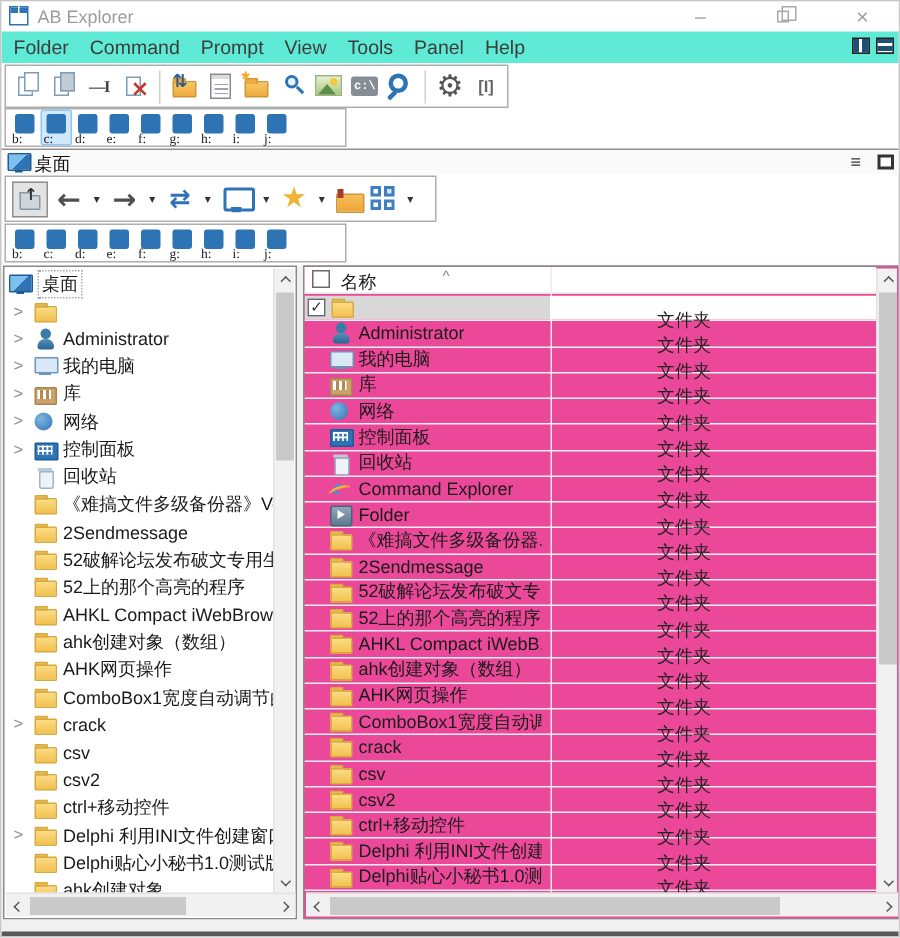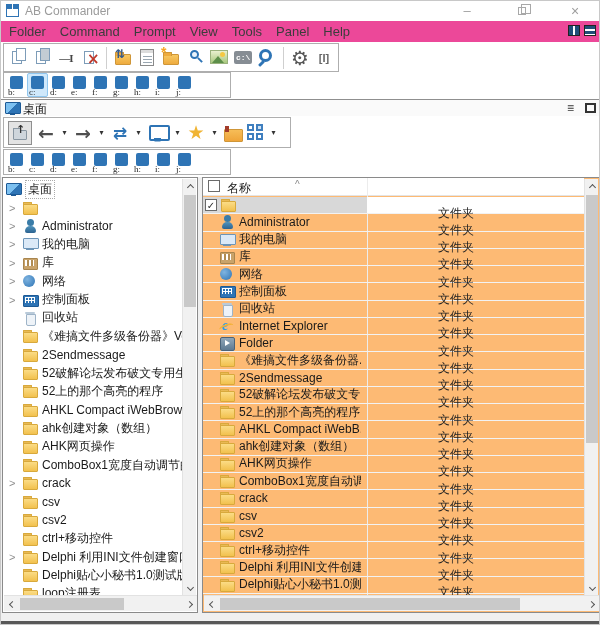--- a/index.html
+++ b/index.html
@@ -13,21 +13,21 @@
   .titlebar { position:absolute; left:0; top:0; width:600px; height:20px; background:#fff; }
   .app-icon { position:absolute; left:5px; top:3px; width:13px; height:13px; border:1px solid #2e74b5; background:linear-gradient(#2e74b5 4px,#fff 4px); }
   .app-icon::after { content:""; position:absolute; left:5px; top:-1px; bottom:0; width:1px; background:#fff; }
   .wtitle { position:absolute; left:24px; top:3px; font-size:12px; color:#9b9b9b; }
   .wbtn { position:absolute; top:0; width:28px; height:20px; text-align:center; line-height:20px; color:#9e9e9e; font-size:13px; cursor:default; }
   .wb-min { left:452px; } .wb-close { left:560px; font-size:14px; }
   .wb-restore { left:508px; }
   .wb-restore i { position:absolute; left:9px; top:6px; width:8px; height:8px; border:1px solid #a8a8a8; background:#fff; }
   .wb-restore i::before { content:""; position:absolute; left:2px; top:-4px; width:8px; height:8px; border:1px solid #a8a8a8; }
   
-  .menubar { position:absolute; left:0; top:20px; width:600px; height:21px; background:#ec4899; }
+  .menubar { position:absolute; left:0; top:20px; width:600px; height:21px; background:#5eead4; }
   .mi { display:inline-block; padding:0 7px; line-height:21px; color:#3c3c3c; font-size:13px; }
   .mi:first-child { margin-left:1px; }
   .mright { position:absolute; right:5px; top:4px; display:flex; gap:4px; }
   .mr-ic { width:12px; height:11px; border:1px solid #222; }
   .mr-vsplit { background:linear-gradient(90deg,#1f4e79 0 4px,#fff 4px 6px,#1f4e79 6px); }
   .mr-hrows  { background:linear-gradient(#1f4e79 0 3px,#fff 3px 5px,#1f4e79 5px 8px,#fff 8px 9px,#1f4e79 9px); }
   
   .toolbar1 { position:absolute; left:2px; top:42px; width:336px; height:29px; background:#fff; border:1px solid #aeaeae; display:flex; align-items:center; padding-left:3px; gap:2px; }
   .tb { position:relative; width:22px; height:24px; flex:none; }
   .tsep { width:1px; height:22px; background:#cfcfcf; margin:0 3px; flex:none; }
@@ -91,21 +91,21 @@
   
   .panes { position:absolute; left:0; top:176px; width:600px; height:436px; background:#f0f0f0; }
   .tree { position:absolute; left:1px; top:0; width:196px; height:436px; background:#fff; border:1px solid #8a8a8a; }
   .tree-view { position:absolute; left:0; top:2px; width:180px; height:416px; overflow:hidden; }
   .trow { display:flex; align-items:center; height:18.4px; white-space:nowrap; padding-left:6px; }
   .trow.root { padding-left:3px; }
   .trow.root .tlabel { outline:1px dotted #aaa; padding:0 2px; }
   .chev { width:13px; flex:none; color:#8f8f8f; font-size:11px; }
   .tlabel { margin-left:4px; }
   
-  .list { position:absolute; left:201px; top:0; width:398px; height:436px; background:#fdba74; border:1px solid #8a8a8a; }
+  .list { position:absolute; left:201px; top:0; width:398px; height:436px; background:#ec4899; border:1px solid #8a8a8a; }
   .lheader { position:absolute; left:0; top:0; width:381px; height:18px; border-bottom:1px solid #e4e4e4; background:#fff; }
   .lh-name { position:absolute; left:24px; top:2px; }
   .lh-sort { position:absolute; left:92px; top:1px; color:#888; font-size:10px; }
   .cbx { width:12px; height:12px; border:1px solid #6a6a6a; background:#fff; flex:none; position:relative; font:bold 10px "DejaVu Sans",sans-serif; color:#2d2d2d; text-align:center; line-height:11px; }
   .lheader .cbx { position:absolute; left:5px; top:2px; }
   .lrows { position:absolute; left:0; top:19px; width:381px; height:399px; overflow:hidden; }
   .lrow { position:relative; display:flex; align-items:center; height:17.25px; border-bottom:1px solid #f2f2f2; padding-left:16px; white-space:nowrap; }
   .lrow.withcb { padding-left:2px; }
   .lrow.selected { background:linear-gradient(90deg,#d8d8d8 0,#d8d8d8 164px,#fff 164px); }
   .lrow .cbx { margin-right:3px; }
@@ -151,21 +151,21 @@
   .bottom { position:absolute; left:0; top:612px; width:600px; height:13px; background:#f0f0f0; }
   .bottom-edge { position:absolute; left:0; top:620px; width:600px; height:5px; background:#585858; }
 </style>
 </head>
 <body>
 
 <div id="app">
 
   <div class="titlebar">
     <span class="app-icon"></span>
-    <span class="wtitle">AB Commander</span>
+    <span class="wtitle">AB Explorer</span>
     <span class="wbtn wb-min">–</span>
     <span class="wbtn wb-restore">
         <i></i>
       </span>
     <span class="wbtn wb-close">×</span>
   </div>
 
   <div class="menubar">
     <span id="menu-items"><span class="mi">Folder</span><span class="mi">Command</span><span class="mi">Prompt</span><span class="mi">View</span><span class="mi">Tools</span><span class="mi">Panel</span><span class="mi">Help</span></span>
     <span class="mright">
@@ -448,21 +448,21 @@
             <span class="tlabel">Delphi 利用INI文件创建窗口</span>
           </div>
           <div class="trow">
             <span class="chev"></span>
             <span class="icon16 ic-folder"></span>
             <span class="tlabel">Delphi贴心小秘书1.0测试版</span>
           </div>
           <div class="trow">
             <span class="chev"></span>
             <span class="icon16 ic-folder"></span>
-            <span class="tlabel">loop注册表</span>
+            <span class="tlabel">ahk创建对象</span>
           </div>
         </div>
       <div class="vscroll">
         <span class="sb-btn" style="top:0;">
             <i class="chv up"></i>
           </span>
         <span class="sb-thumb" style="top:16px; left:1px; width:12px; height:112px;"></span>
         <span class="sb-btn" style="bottom:0;">
             <i class="chv down"></i>
           </span>
@@ -517,21 +517,21 @@
             <span class="lname">控制面板</span>
             <span class="ltype">文件夹</span>
           </div>
           <div class="lrow">
             <span class="icon16 ic-recycle-bin"></span>
             <span class="lname">回收站</span>
             <span class="ltype">文件夹</span>
           </div>
           <div class="lrow">
             <span class="icon16 ic-ie"></span>
-            <span class="lname">Internet Explorer</span>
+            <span class="lname">Command Explorer</span>
             <span class="ltype">文件夹</span>
           </div>
           <div class="lrow">
             <span class="icon16 ic-vmware"></span>
             <span class="lname">Folder</span>
             <span class="ltype">文件夹</span>
           </div>
           <div class="lrow">
             <span class="icon16 ic-folder"></span>
             <span class="lname">《难搞文件多级备份器...</span>

